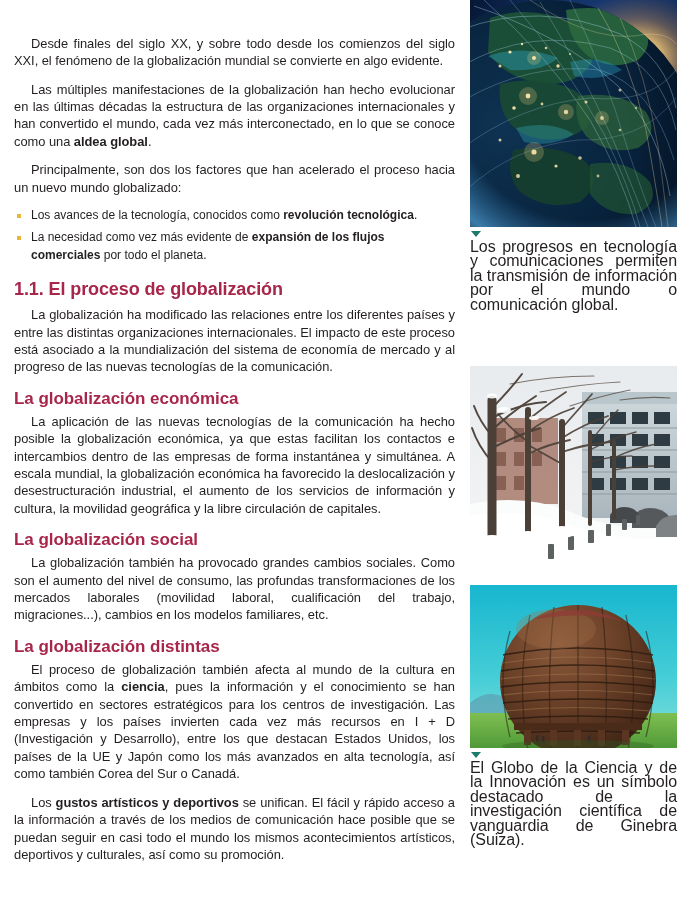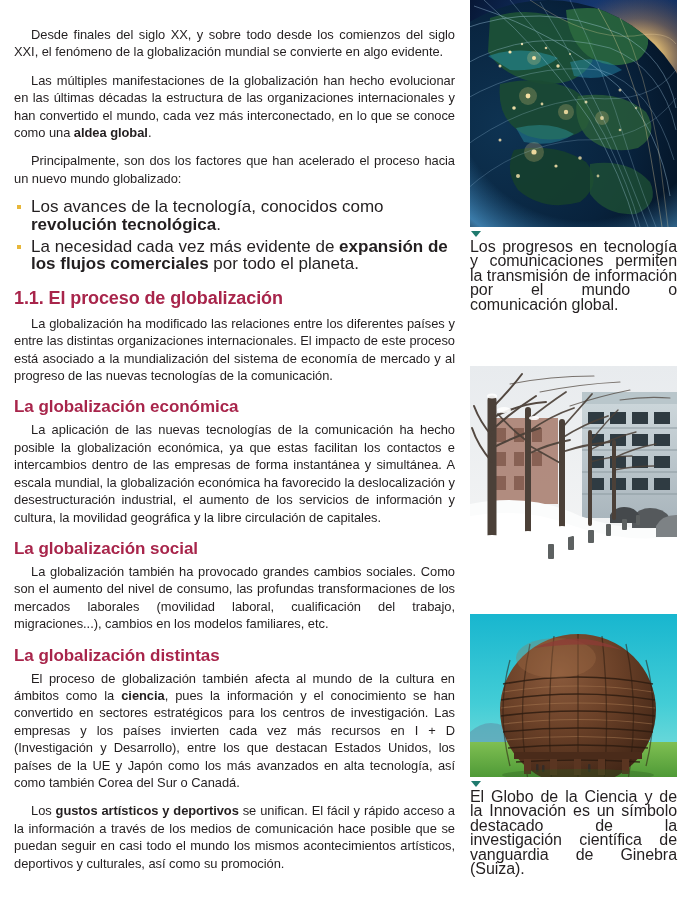--- a/index.html
+++ b/index.html
@@ -64,21 +64,21 @@
 
   ul.bullets {
     list-style: none;
     margin: 0 0 4px 0;
     padding: 0;
   }
   ul.bullets li {
     position: relative;
     padding-left: 17px;
     margin-bottom: 5px;
-    font-size: 17px;
+    font-size: 12px;
     line-height: 17.4px;
     text-align: left;
     color: #231f20;
   }
   ul.bullets li .bullet-mark {
     position: absolute;
     left: 3px;
     top: 7px;
     width: 4px;
     height: 4px;
@@ -145,21 +145,21 @@
 
     <p class="body"><span>Las múltiples manifestaciones de la globalización han hecho evolucionar en las últimas décadas la estructura de las organizaciones internacionales y han convertido el mundo, cada vez más interconectado, en lo que se conoce como una </span><b>aldea global</b><span>.</span></p>
 
     <p class="body">Principalmente, son dos los factores que han acelerado el proceso hacia un nuevo mundo globalizado:</p>
 
     <ul class="bullets">
       <li>
         <span class="bullet-mark"></span><span>Los avances de la tecnología, conocidos como </span><b>revolución tecnológica</b><span>.</span>
       </li>
       <li>
-        <span class="bullet-mark"></span><span>La necesidad cada vez más evidente de </span><b>expansión de los flujos comerciales</b><span> por todo el planeta.</span>
+        <span class="bullet-mark"></span><span>La necesidad como vez más evidente de </span><b>expansión de los flujos comerciales</b><span> por todo el planeta.</span>
       </li>
     </ul>
 
     <h2 class="section-heading">1.1. El proceso de globalización</h2>
 
     <p class="body">La globalización ha modificado las relaciones entre los diferentes países y entre las distintas organizaciones internacionales. El impacto de este proceso está asociado a la mundialización del sistema de economía de mercado y al progreso de las nuevas tecnologías de la comunicación.</p>
 
     <h3 class="sub-heading">La globalización económica</h3>
 
     <p class="body">La aplicación de las nuevas tecnologías de la comunicación ha hecho posible la globalización económica, ya que estas facilitan los contactos e intercambios dentro de las empresas de forma instantánea y simultánea. A escala mundial, la globalización económica ha favorecido la deslocalización y desestructuración industrial, el aumento de los servicios de información y cultura, la movilidad geográfica y la libre circulación de capitales.</p>
@@ -416,21 +416,21 @@
 
           <g fill="#ffffff">
             <ellipse cx="22" cy="178" rx="22" ry="9"></ellipse>
             <ellipse cx="58" cy="172" rx="18" ry="7"></ellipse>
             <ellipse cx="92" cy="166" rx="14" ry="6"></ellipse>
           </g>
         </svg>
       </div>
     </div>
 
-    <div class="figure" style="margin-top:52px;">
+    <div class="figure" style="margin-top:23px;">
       <div class="fig-frame cern-scene">
         <svg width="207" height="163" viewBox="0 0 207 163" preserveAspectRatio="none">
           <defs>
             <linearGradient id="cernSky" x1="0" y1="0" x2="0" y2="1">
               <stop offset="0%" stop-color="#18b6cf"></stop>
               <stop offset="55%" stop-color="#43cdd6"></stop>
               <stop offset="100%" stop-color="#86e0dc"></stop>
             </linearGradient>
             <radialGradient id="domeWood" cx="38%" cy="26%" r="82%">
               <stop offset="0%" stop-color="#8a5a3c"></stop>

